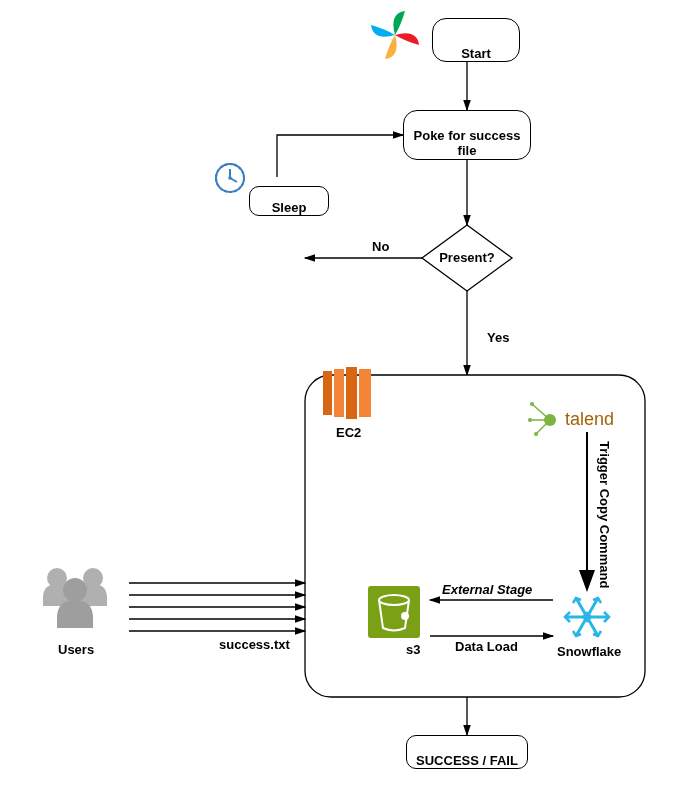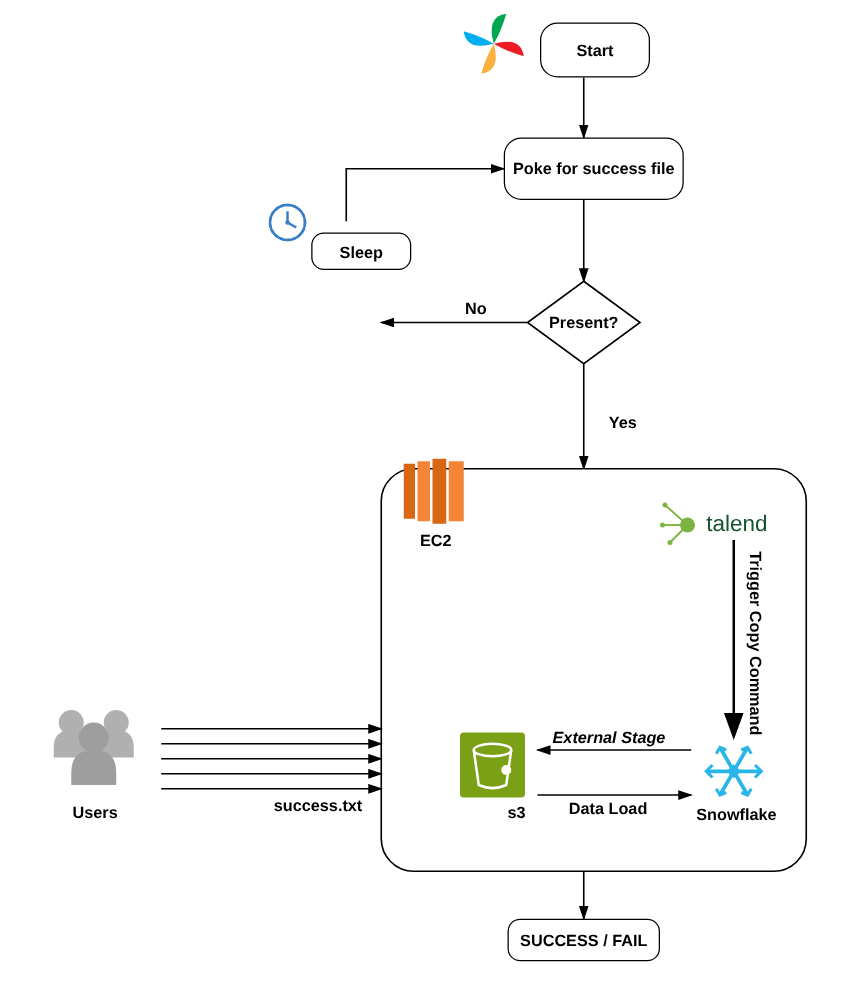--- a/index.html
+++ b/index.html
@@ -16,21 +16,21 @@
     position: absolute;
     border: 1px solid #000;
     background: #fff;
     display: flex;
     align-items: center;
     justify-content: center;
     text-align: center;
     box-sizing: border-box;
     font-weight: bold;
   }
-  .rounded { border-radius: 14px; }
+  .rounded { border-radius: 14px; align-items: flex-end; }
   .label {
     position: absolute;
     font-weight: bold;
     text-align: center;
   }
   .vlabel {
     writing-mode: vertical-rl;
     text-orientation: mixed;
   }
   svg.arrows {
@@ -143,37 +143,37 @@
 
     <circle cx="0" cy="-10" r="12" fill="#9e9e9e"></circle>
     <path d="M-18,18 q0,-18 18,-18 q18,0 18,18 v10 h-36 z" fill="#9e9e9e"></path>
   </g>
 </svg>
 
 <div class="node rounded" style="left:432px; top:18px; width:88px; height:44px;">
   <span>Start</span>
 </div>
 
-<div class="node rounded" style="left:403px; top:110px; width:144px; height:50px; line-height:1.2;">
+<div class="node rounded" style="left:403px; top:110px; width:128px; height:50px; line-height:1.2;">
   <span>Poke for success file</span>
 </div>
 
 <div class="node rounded" style="left:249px; top:186px; width:80px; height:30px; border-radius:10px;">
   <span>Sleep</span>
 </div>
 
 <div class="label" style="left:439px; top:250px; width:56px;">Present?</div>
 
 <div class="label" style="left:332px; top:239px;margin-left:40px;">No</div>
 
 <div class="label" style="left:487px; top:330px;">Yes</div>
 
 <div class="label" style="left:336px; top:425px;">EC2</div>
 
-<div class="label" style="left:565px; top:409px; color:#14532d; font-weight:normal; font-size:18px;">talend</div>
+<div class="label" style="left:565px; top:409px; color:#a16207; font-weight:normal; font-size:18px;">talend</div>
 
 <div class="label vlabel" style="left:597px; top:440px; height:150px; font-weight:bold;">Trigger Copy Command</div>
 
 <div class="label" style="left:442px; top:582px;font-style:italic;">External Stage</div>
 
 <div class="label" style="left:455px; top:639px;">Data Load</div>
 
 <div class="label" style="left:406px; top:642px;">s3</div>
 
 <div class="label" style="left:557px; top:644px;">Snowflake</div>

